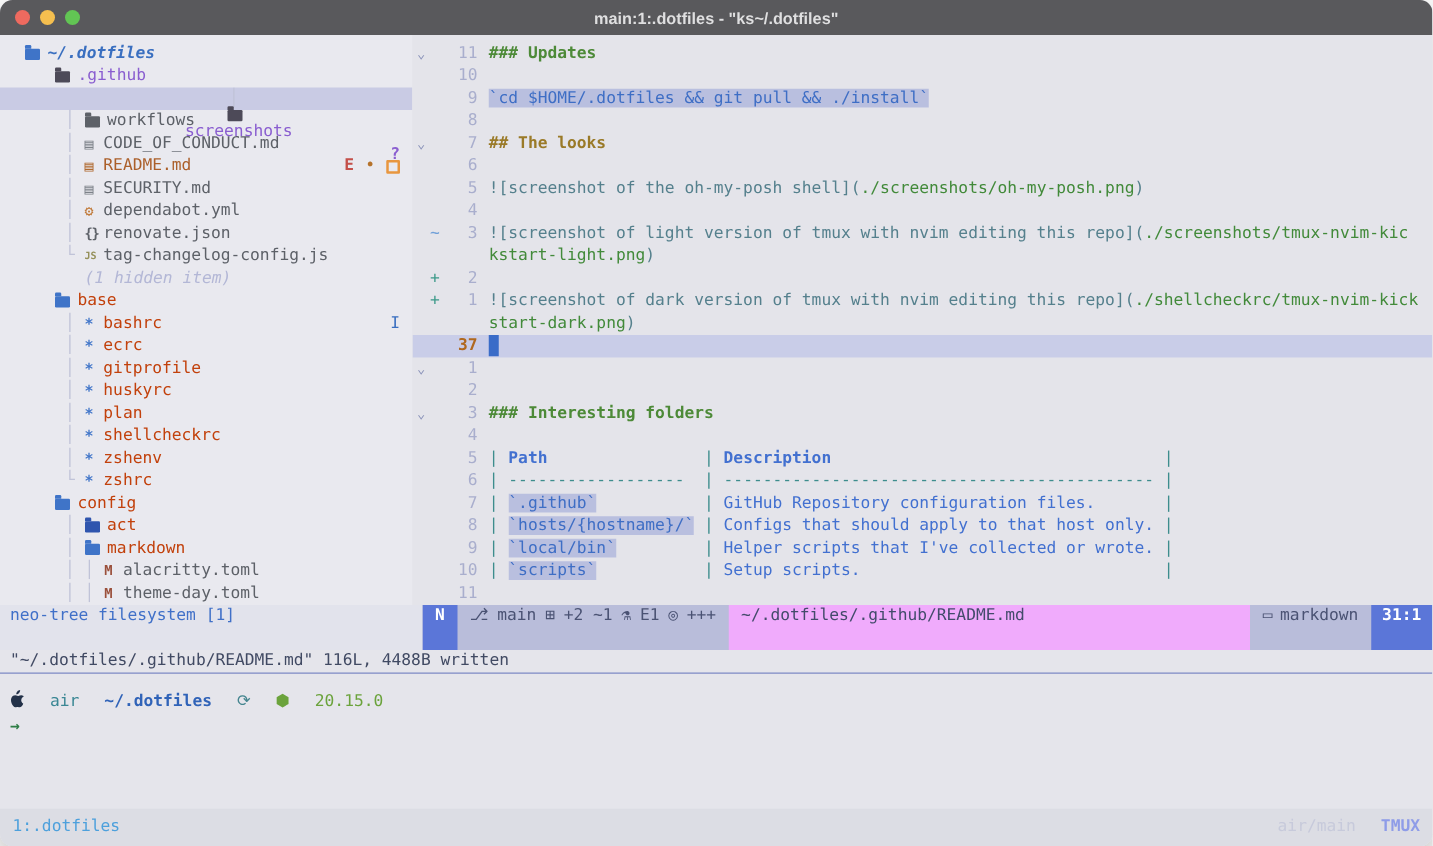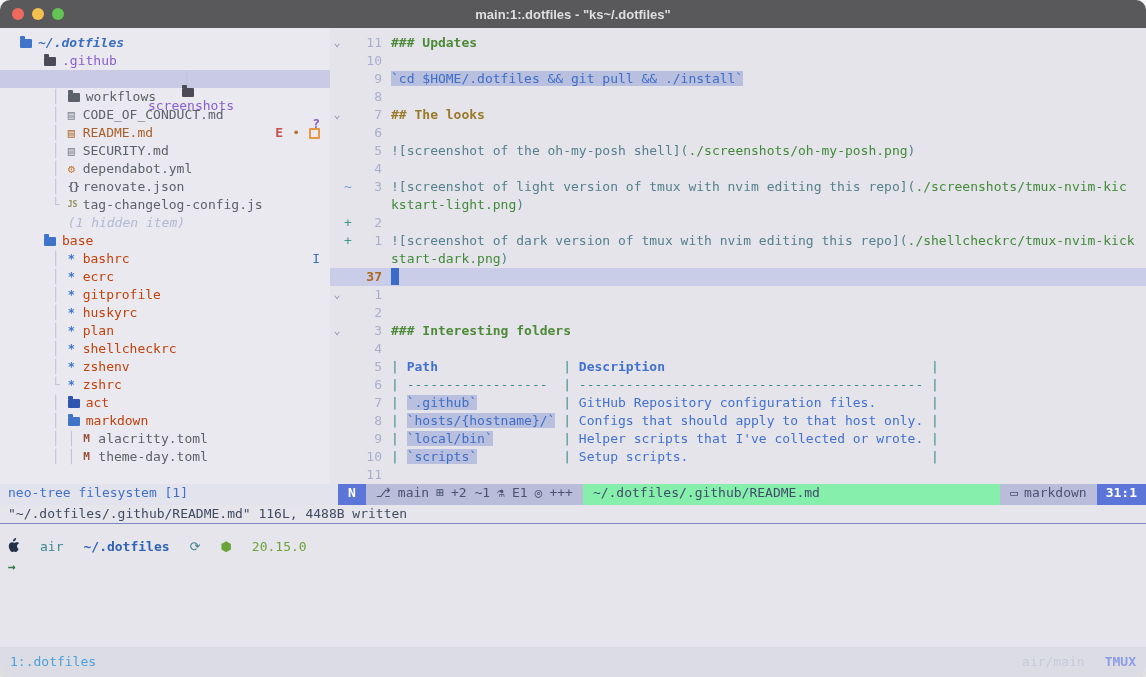--- a/index.html
+++ b/index.html
@@ -54,26 +54,26 @@
   .seg-h3{color:#4d8a38;font-weight:bold;}
   .seg-h2{color:#9a7a28;font-weight:bold;}
   .seg-tx{color:#55808d;}
   .seg-ur{color:#428a3a;}
   .seg-cd{color:#3e6ec5;background:#b9bfdf;}
   .seg-pp{color:#3d8d8d;}
   .seg-th{color:#4270d0;font-weight:bold;}
   .seg-ds{color:#4270d0;}
   .seg-da{color:#3d8d8d;}
   
-  .statusrow{display:flex;height:21px;flex:none;}
+  .statusrow{display:flex;height:36px;flex:none;}
   .winbar{width:330px;flex:none;color:#4070c8;padding-left:8px;background:#e2e3ec;}
   .statusline{flex:1;display:flex;background:#b9bdda;color:#4a5273;overflow:hidden;}
   .sl-mode{background:#5b76d8;color:#ffffff;font-weight:bold;padding:0 10px;flex:none;}
   .sl-left{padding:0 10px;display:flex;gap:7px;flex:none;white-space:pre;}
-  .sl-path{flex:1;background:#86efac;color:#434b6b;padding:0 10px;white-space:pre;overflow:hidden;}
+  .sl-path{flex:1;background:#f0abfc;color:#434b6b;padding:0 10px;white-space:pre;overflow:hidden;}
   .sl-ft{padding:0 10px;display:flex;gap:6px;flex:none;}
   .sl-pos{background:#5b76d8;color:#ffffff;font-weight:bold;padding:0 9px;flex:none;}
   
   .cmdline{height:18px;flex:none;padding-left:8px;color:#414a63;white-space:pre;}
   .shell{flex:1;border-top:1px solid #7d89c5;padding:14px 0 0 8px;min-height:0;}
   .pline{height:18px;display:flex;align-items:center;gap:20px;white-space:pre;}
   .sh-host{color:#3a8794;}
   .sh-path{color:#3063b8;font-weight:bold;}
   .sh-sync{color:#44858f;}
   .sh-node{color:#6ba33c;}
@@ -117,20 +117,21 @@
             <div class="trow" style="padding-left: 52px;"><span class="guide">  </span><span class="tlabel dim">(1 hidden item)</span></div>
             <div class="trow" style="padding-left: 44px;"><span class="fico" style="background: rgb(63, 116, 200);"></span><span class="tlabel blue">base</span></div>
             <div class="trow" style="padding-left: 52px;"><span class="guide">│ </span><span class="tico star" style="color: rgb(63, 116, 200);">*</span><span class="tlabel blue">bashrc</span><span class="badges"><span class="bdg mark">I</span></span></div>
             <div class="trow" style="padding-left: 52px;"><span class="guide">│ </span><span class="tico star" style="color: rgb(63, 116, 200);">*</span><span class="tlabel blue">ecrc</span></div>
             <div class="trow" style="padding-left: 52px;"><span class="guide">│ </span><span class="tico star" style="color: rgb(63, 116, 200);">*</span><span class="tlabel blue">gitprofile</span></div>
             <div class="trow" style="padding-left: 52px;"><span class="guide">│ </span><span class="tico star" style="color: rgb(63, 116, 200);">*</span><span class="tlabel blue">huskyrc</span></div>
             <div class="trow" style="padding-left: 52px;"><span class="guide">│ </span><span class="tico star" style="color: rgb(63, 116, 200);">*</span><span class="tlabel blue">plan</span></div>
             <div class="trow" style="padding-left: 52px;"><span class="guide">│ </span><span class="tico star" style="color: rgb(63, 116, 200);">*</span><span class="tlabel blue">shellcheckrc</span></div>
             <div class="trow" style="padding-left: 52px;"><span class="guide">│ </span><span class="tico star" style="color: rgb(63, 116, 200);">*</span><span class="tlabel blue">zshenv</span></div>
             <div class="trow" style="padding-left: 52px;"><span class="guide">└ </span><span class="tico star" style="color: rgb(63, 116, 200);">*</span><span class="tlabel blue">zshrc</span></div>
+            <div class="trow" style="padding-left: 44px;"><span class="fico" style="background: rgb(63, 116, 200);"></span><span class="tlabel blue">config</span></div>
             <div class="trow" style="padding-left: 52px;"><span class="guide">│ </span><span class="fico" style="background: rgb(47, 85, 174);"></span><span class="tlabel blue">act</span></div>
             <div class="trow" style="padding-left: 52px;"><span class="guide">│ </span><span class="fico" style="background: rgb(63, 116, 200);"></span><span class="tlabel blue">markdown</span></div>
             <div class="trow" style="padding-left: 52px;"><span class="guide">│ │ </span><span class="tico toml" style="color: rgb(154, 79, 58);">M</span><span class="tlabel gray">alacritty.toml</span></div>
             <div class="trow" style="padding-left: 52px;"><span class="guide">│ │ </span><span class="tico toml" style="color: rgb(154, 79, 58);">M</span><span class="tlabel gray">theme-day.toml</span></div>
           </div>
       </div>
       <div class="editorpane">
         <div>
             <div class="eline"><span class="fold">⌄</span><span class="sign chg"></span><span class="lnum">11</span><span class="ltext"><span class="seg-h3">### Updates</span></span></div>
             <div class="eline"><span class="fold"></span><span class="sign chg"></span><span class="lnum">10</span><span class="ltext"></span></div>

